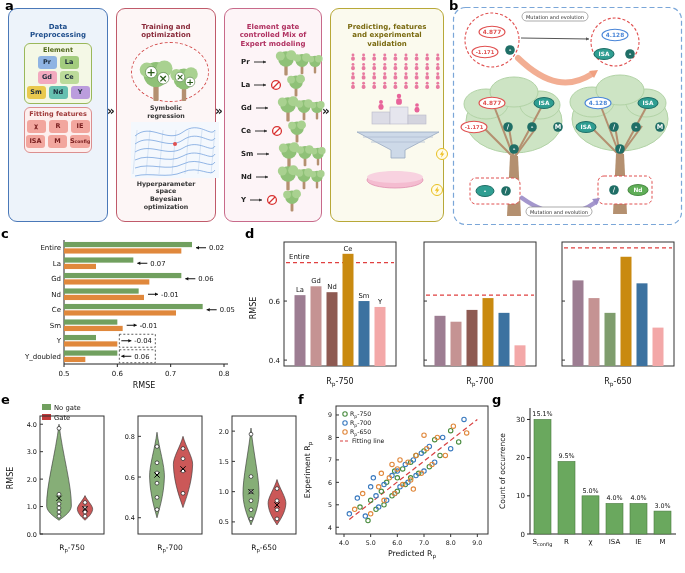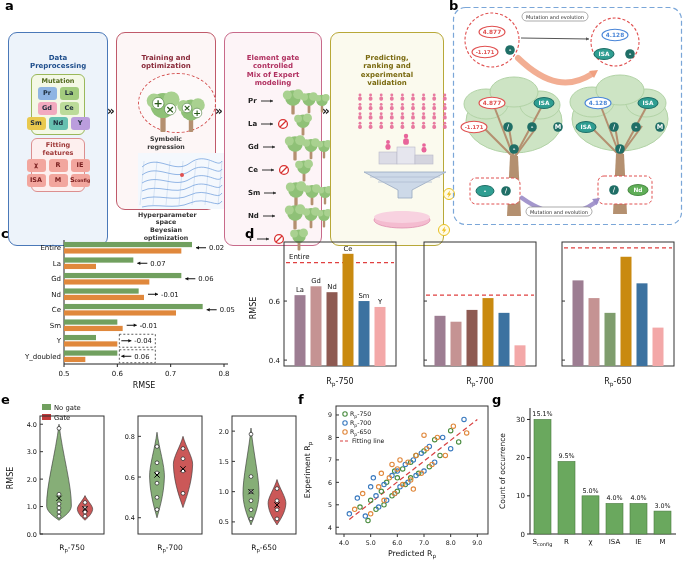--- a/index.html
+++ b/index.html
@@ -1,20 +1,20 @@
 <!DOCTYPE html>
 <html><head>
 <meta charset="utf-8">
 <style>
   *{margin:0;padding:0;box-sizing:border-box;}
   html,body{background:#fff;}
   body{font-family:"DejaVu Sans",sans-serif;}
   #fig{position:relative;width:685px;height:573px;background:#fff;overflow:hidden;}
   .plabel{position:absolute;font-weight:bold;font-size:13px;color:#000;z-index:5;}
-  .pa-box{position:absolute;border:1.6px solid;border-radius:9px;padding:21px;margin-top:24px;}
+  .pa-box{position:absolute;border:1.6px solid;border-radius:9px;padding:14px;}
   .pa-title{font-size:7px;font-weight:bold;text-align:center;line-height:1.2;margin-bottom:2px;}
   .sub-box{border:1.2px solid;border-radius:6px;margin:3px 1px;padding:2px 1px;}
   .sub-title{font-size:6.5px;font-weight:bold;text-align:center;margin-bottom:1px;}
   .chip-row{display:flex;justify-content:center;gap:3px;margin:2px 0;}
   .chip{min-width:19px;height:13px;padding:0 1px;border-radius:3px;font-size:6.5px;font-weight:bold;display:flex;align-items:center;justify-content:center;color:#1a2a3a;}
   .chip sub{font-size:4.5px;}
   .cap{font-size:6.3px;font-weight:bold;text-align:center;color:#333;line-height:1.25;}
   .dashed-circle{width:78px;height:60px;border:1.4px dashed #d45050;border-radius:50%;margin:1px auto 2px auto;display:flex;align-items:center;justify-content:center;background:#fdf9f9;}
   .moe-row{display:flex;align-items:center;height:23px;gap:2px;padding-left:2px;}
   .moe-el{font-size:7px;font-weight:bold;width:14px;color:#222;}
@@ -30,21 +30,21 @@
   <span class="plabel" style="left:449px;top:-2px">b</span>
   <span class="plabel" style="left:1px;top:226px">c</span>
   <span class="plabel" style="left:245px;top:226px">d</span>
   <span class="plabel" style="left:1px;top:392px">e</span>
   <span class="plabel" style="left:298px;top:392px">f</span>
   <span class="plabel" style="left:492px;top:392px">g</span>
 
   <div class="pa-box" style="left:8px;top:8px;width:100px;height:214px;border-color:#4a78b8;background:#edf3fa">
     <div class="pa-title" style="color:#1f4e8c">Data Preprocessing</div>
     <div class="sub-box" style="border-color:#9ab85a;background:#f4f8e6">
-      <div class="sub-title" style="color:#52691e">Mutation</div>
+      <div class="sub-title" style="color:#52691e">Element</div>
       <div id="element-chips">
           <div class="chip-row">
             <div class="chip" style="background: rgb(143, 180, 227);">Pr</div>
             <div class="chip" style="background: rgb(163, 204, 126);">La</div>
           </div>
           <div class="chip-row">
             <div class="chip" style="background: rgb(242, 170, 191);">Gd</div>
             <div class="chip" style="background: rgb(188, 219, 154);">Ce</div>
           </div>
           <div class="chip-row">
@@ -65,21 +65,21 @@
           <div class="chip-row">
             <div class="chip" style="background: rgb(242, 166, 158); color: rgb(122, 32, 32);">ISA</div>
             <div class="chip" style="background: rgb(242, 166, 158); color: rgb(122, 32, 32);">M</div>
             <div class="chip" style="background: rgb(242, 166, 158); color: rgb(122, 32, 32);">S<sub>config</sub></div>
           </div>
         </div>
     </div>
   </div>
   <span class="arrow-sep" style="left:107px;top:104px">»</span>
 
-  <div class="pa-box" style="left:116px;top:8px;width:100px;height:178px;border-color:#c05a6a;background:#fdf6f6">
+  <div class="pa-box" style="left:116px;top:8px;width:100px;height:214px;border-color:#c05a6a;background:#fdf6f6">
     <div class="pa-title" style="color:#8a2a3a">Training and optimization</div>
     <div class="dashed-circle">
       <svg id="train-trees" style="position:static" width="72" height="54">
           <rect x="19.36" y="39.2" width="5.28" height="16.8" fill="#b49070" rx="1"></rect>
           <circle cx="22" cy="29.6" r="12.48" fill="#8fc177"></circle>
           <circle cx="30.4" cy="23.6" r="8.16" fill="#a9d190"></circle>
           <circle cx="12.88" cy="24.8" r="7.199999999999999" fill="#a9d190"></circle>
           <circle cx="17.2" cy="27.2" r="5.76" fill="#fff" stroke="#4a7a3a" stroke-width="0.6"></circle>
           <text x="17.2" y="31.04" font-size="11.04" text-anchor="middle" fill="#2a5a1a" font-weight="bold">+</text>
           <circle cx="29.2" cy="33.2" r="5.76" fill="#fff" stroke="#4a7a3a" stroke-width="0.6"></circle>
@@ -233,21 +233,21 @@
             <circle cx="44" cy="7.199999999999999" r="6.760000000000001" fill="#8fc177"></circle>
             <circle cx="48.55" cy="3.9499999999999993" r="4.42" fill="#a9d190"></circle>
             <circle cx="39.06" cy="4.6" r="3.9000000000000004" fill="#a9d190"></circle>
           </svg>
         </div>
       </div>
   </div>
   <span class="arrow-sep" style="left:322px;top:104px">»</span>
 
   <div class="pa-box" style="left:330px;top:8px;width:114px;height:214px;border-color:#b8a838;background:#fbfaee">
-    <div class="pa-title" style="color:#7a6a10">Predicting, ranking and experimental validation</div>
+    <div class="pa-title" style="color:#7a6a10">Predicting, features and experimental validation</div>
     <svg id="val-art" style="position:static;display:block;margin:0 auto" width="106" height="168">
         <circle cx="8" cy="5" r="1.4449999999999998" fill="#e87aa0"></circle>
         <rect x="6.13" y="6.53" width="3.74" height="4.25" rx="1.7" fill="#e87aa0"></rect>
         <circle cx="18.6" cy="5" r="1.4449999999999998" fill="#e87aa0"></circle>
         <rect x="16.73" y="6.53" width="3.74" height="4.25" rx="1.7" fill="#e87aa0"></rect>
         <circle cx="29.2" cy="5" r="1.4449999999999998" fill="#e87aa0"></circle>
         <rect x="27.33" y="6.53" width="3.74" height="4.25" rx="1.7" fill="#e87aa0"></rect>
         <circle cx="39.8" cy="5" r="1.4449999999999998" fill="#e87aa0"></circle>
         <rect x="37.93" y="6.53" width="3.74" height="4.25" rx="1.7" fill="#e87aa0"></rect>
         <circle cx="50.4" cy="5" r="1.4449999999999998" fill="#e87aa0"></circle>

